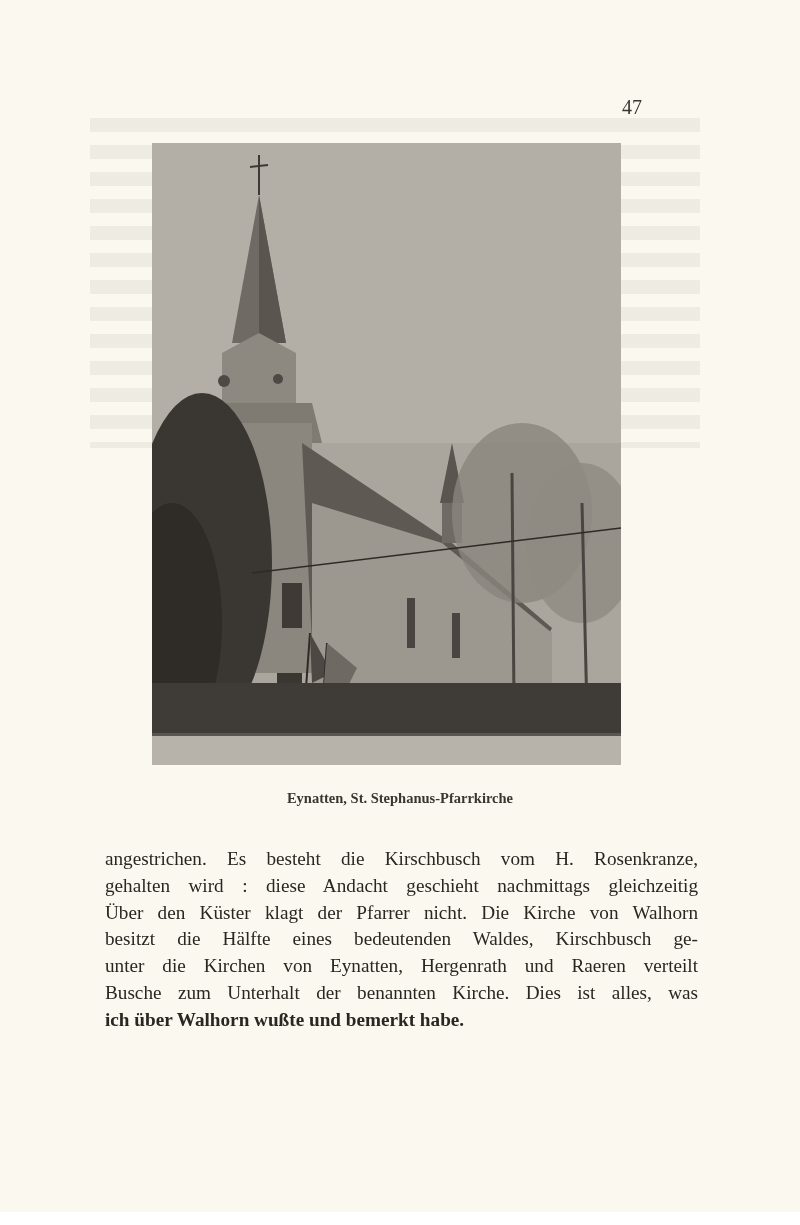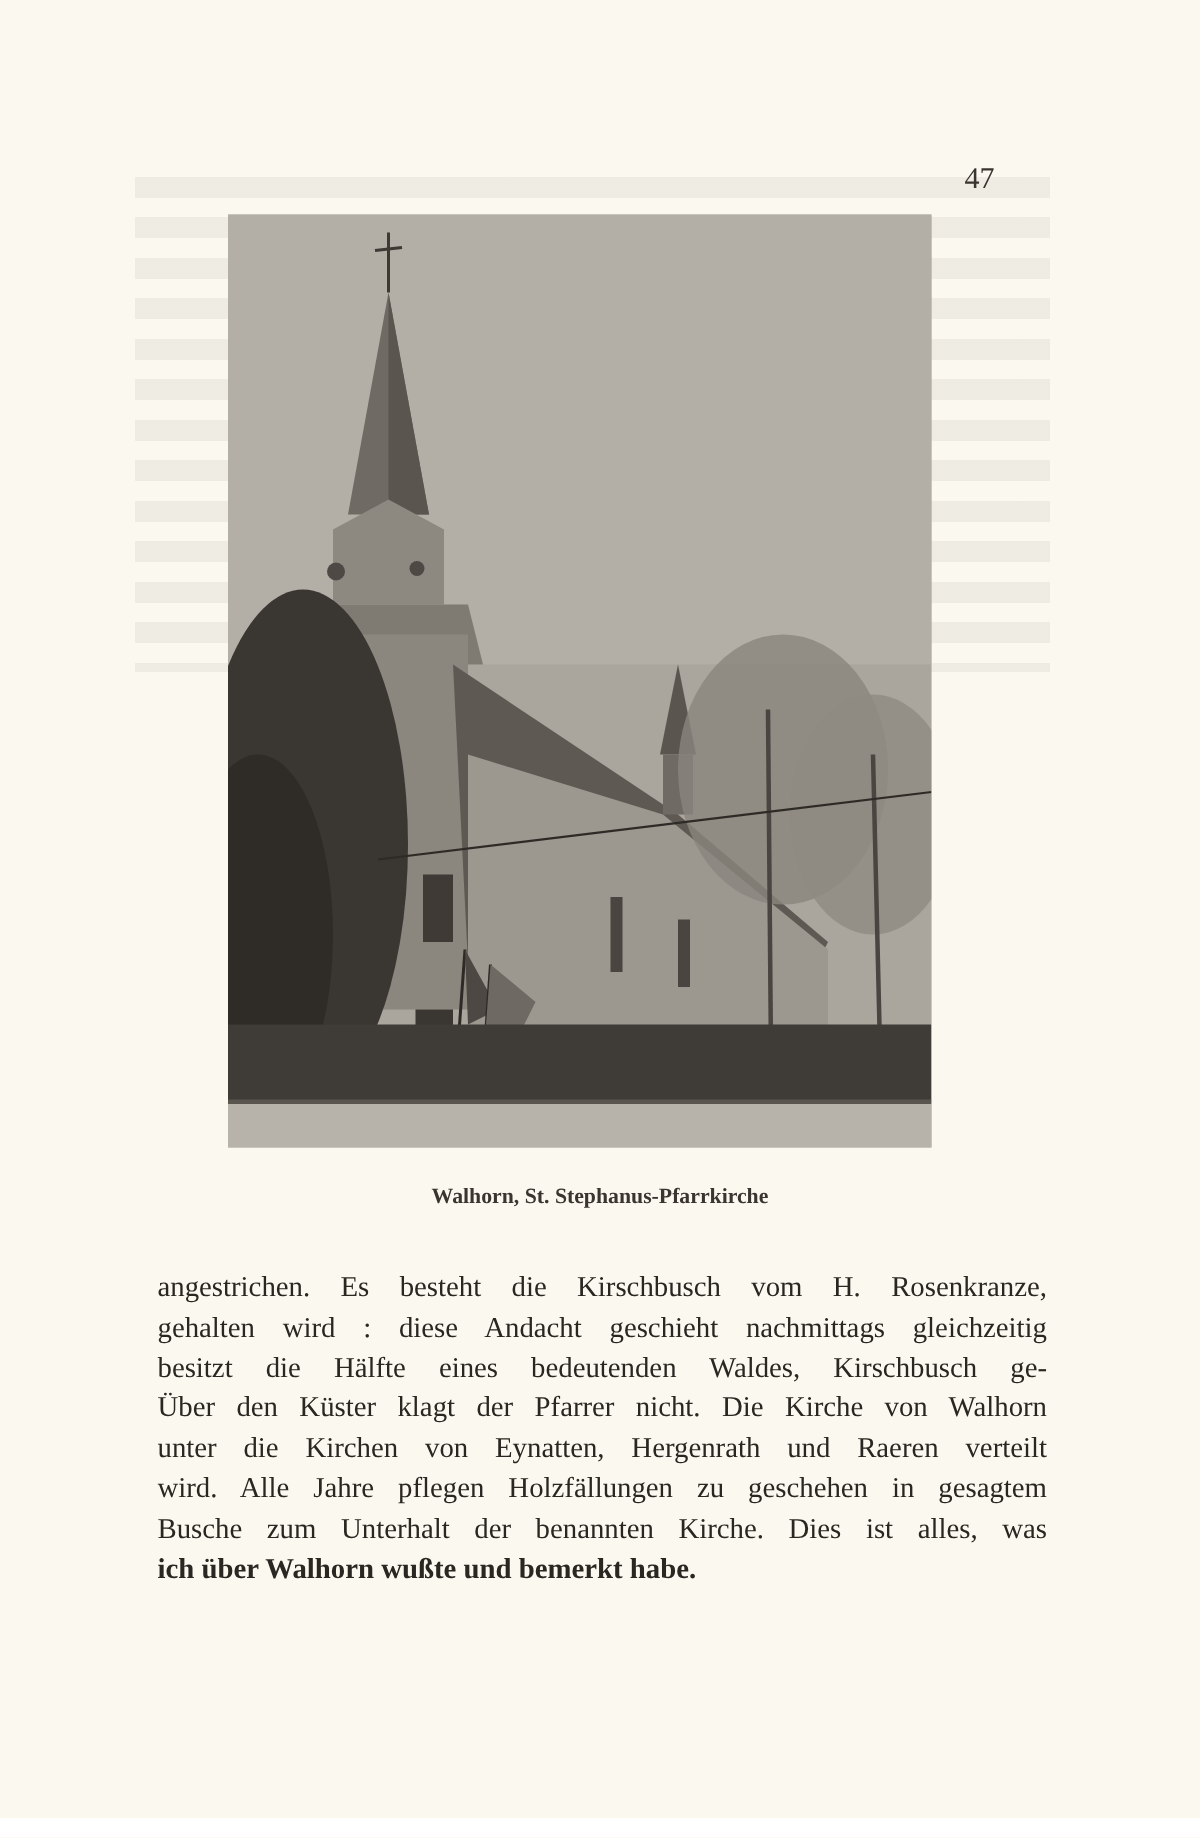--- a/index.html
+++ b/index.html
@@ -16,22 +16,22 @@
     }
     .page-edge {
       position: absolute; left: 0; right: 0; top: 1212px; height: 13px; background: #ffffff;
     }
     .bleed {
       position: absolute; left: 90px; top: 118px; width: 610px; height: 330px;
       opacity: 0.06;
       background: repeating-linear-gradient(180deg, #2a2622 0px, #2a2622 14px, transparent 14px, transparent 27px);
     }
     .page-number {
-      position: absolute; left: 622px; top: 108px; width: 40px;
-      font-size: 20px; color: #3a3530; text-align: left; margin-left: 21px;
+      position: absolute; left: 622px; top: 96px; width: 40px;
+      font-size: 20px; color: #3a3530; text-align: left;
     }
     .photo {
       position: absolute; left: 152px; top: 143px; width: 469px; height: 622px;
       background: #a8a39b; overflow: hidden;
     }
     .photo svg { display: block; }
     .caption {
       position: absolute; left: 0; width: 800px; top: 790px;
       text-align: center; font-weight: bold; font-size: 14.5px; color: #3a3530;
     }
@@ -98,27 +98,26 @@
       <line x1="175" y1="500" x2="168" y2="600" stroke="#2e2a26" stroke-width="2"></line>
       <polygon points="175,500 205,525 190,555 172,540" fill="#6e6962"></polygon>
 
       <rect x="0" y="540" width="469" height="52" fill="#3f3b36"></rect>
 
       <rect x="0" y="592" width="469" height="30" fill="#b7b2aa"></rect>
       <rect x="0" y="590" width="469" height="3" fill="#5a554f"></rect>
     </svg>
   </div>
 
-  <div class="caption">Walhorn, St. Stephanus-Pfarrkirche</div>
+  <div class="caption">Eynatten, St. Stephanus-Pfarrkirche</div>
 
   <div class="body-text">
     <span class="line">angestrichen. Es besteht die Kirschbusch vom H. Rosenkranze,</span>
     <span class="line">gehalten wird : diese Andacht geschieht nachmittags gleichzeitig</span>
+    <span class="line">Über den Küster klagt der Pfarrer nicht. Die Kirche von Walhorn</span>
     <span class="line">besitzt die Hälfte eines bedeutenden Waldes, Kirschbusch ge-</span>
-    <span class="line">Über den Küster klagt der Pfarrer nicht. Die Kirche von Walhorn</span>
     <span class="line">unter die Kirchen von Eynatten, Hergenrath und Raeren verteilt</span>
-    <span class="line">wird. Alle Jahre pflegen Holzfällungen zu geschehen in gesagtem</span>
     <span class="line">Busche zum Unterhalt der benannten Kirche. Dies ist alles, was</span>
     <span class="line last">ich über Walhorn wußte und bemerkt habe.</span>
   </div>
 
   <div class="page-edge"></div>
 </div>
 
 </body></html>

